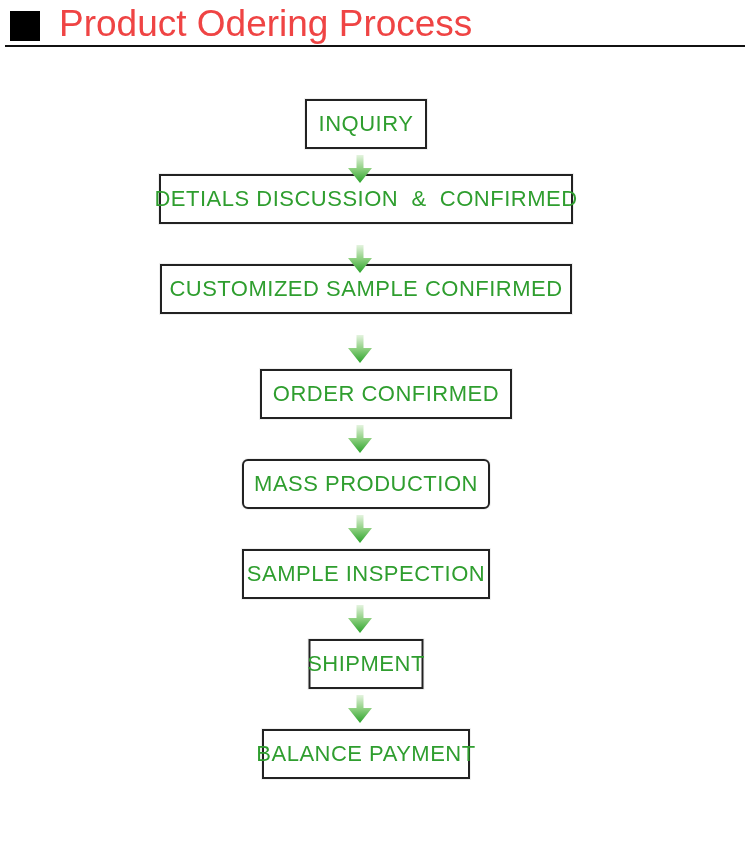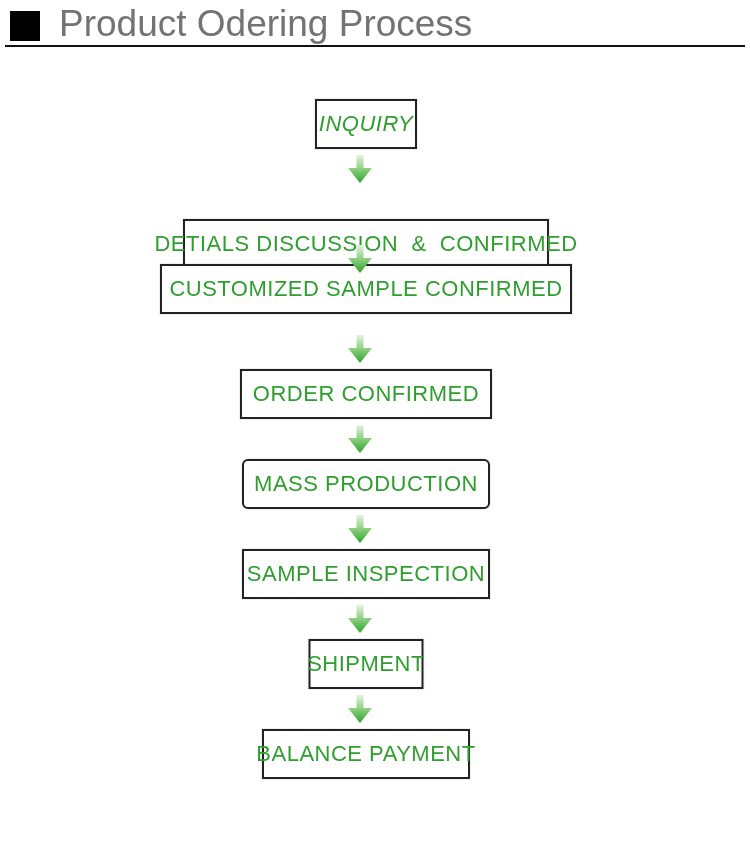--- a/index.html
+++ b/index.html
@@ -27,21 +27,21 @@
     width: 30px;
     height: 30px;
     background: #000000;
     margin-top: 4px;
     flex: 0 0 auto;
   }
   .page-title {
     margin-left: 19px;
     font-size: 37px;
     font-weight: 400;
-    color: #737373;
+    color: #ef4444;
     white-space: pre;
     line-height: 42px;
   }
   .header-divider {
     position: absolute;
     top: 45px;
     left: 5px;
     width: 740px;
     height: 2px;
     background: #111111;
@@ -60,24 +60,24 @@
     align-items: center;
     justify-content: center;
     box-shadow: 0 0 0 1px rgba(0,0,0,0.06);
   }
   .flow-box span {
     color: #2f9e2f;
     font-size: 22px;
     letter-spacing: 0.5px;
     white-space: pre;
   }
-  .s1 { top:  99px; width: 102px; font-style: italic; }
-  .s2 { top: 174px; width: 366px; margin-top: 45px; }
+  .s1 { top:  99px; width: 122px; }
+  .s2 { top: 174px; width: 414px; }
   .s3 { top: 264px; width: 412px; }
-  .s4 { top: 369px; width: 252px; }
+  .s4 { top: 369px; width: 252px; margin-left: 20px; }
   .s5 { top: 459px; width: 248px; border-radius: 6px; }
   .s6 { top: 549px; width: 248px; }
   .s7 { top: 639px; width: 115px; }
   .s8 { top: 729px; width: 208px; }
 
   .flow-arrow {
     position: absolute;
     left: 360px;
     transform: translateX(-50%);
     width: 24px;

